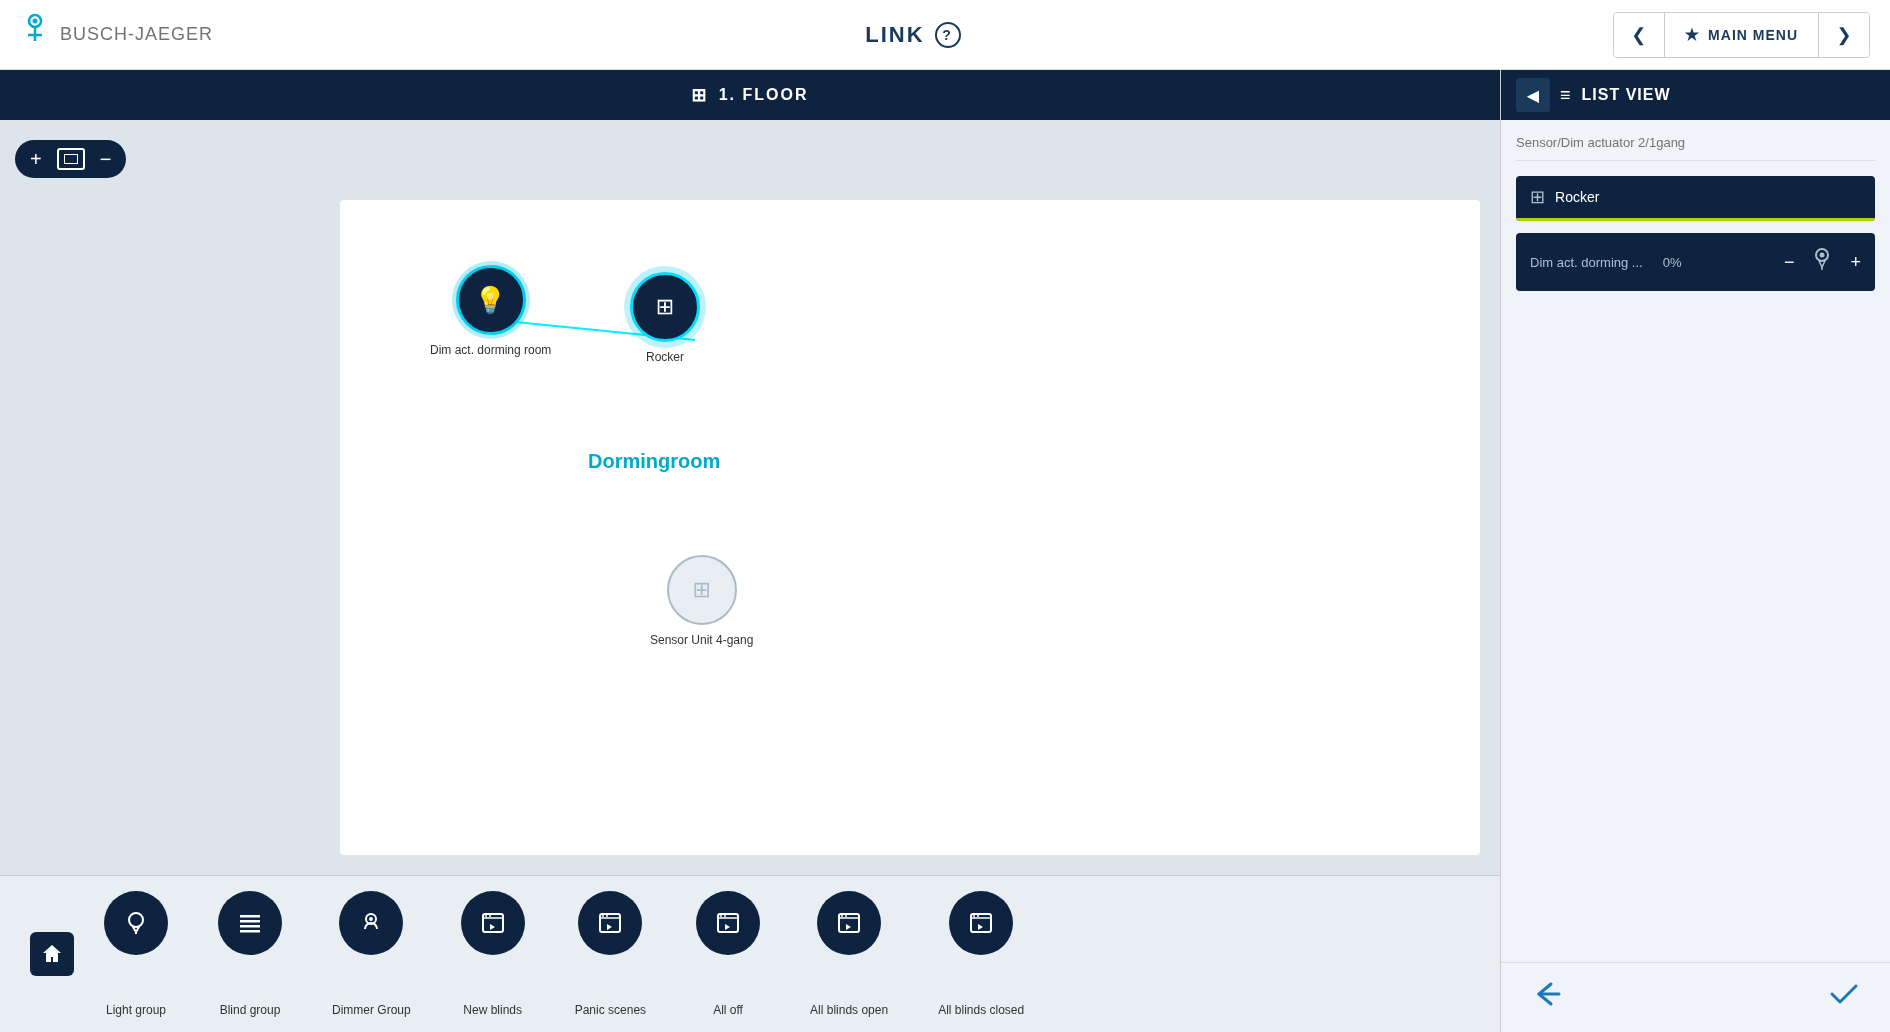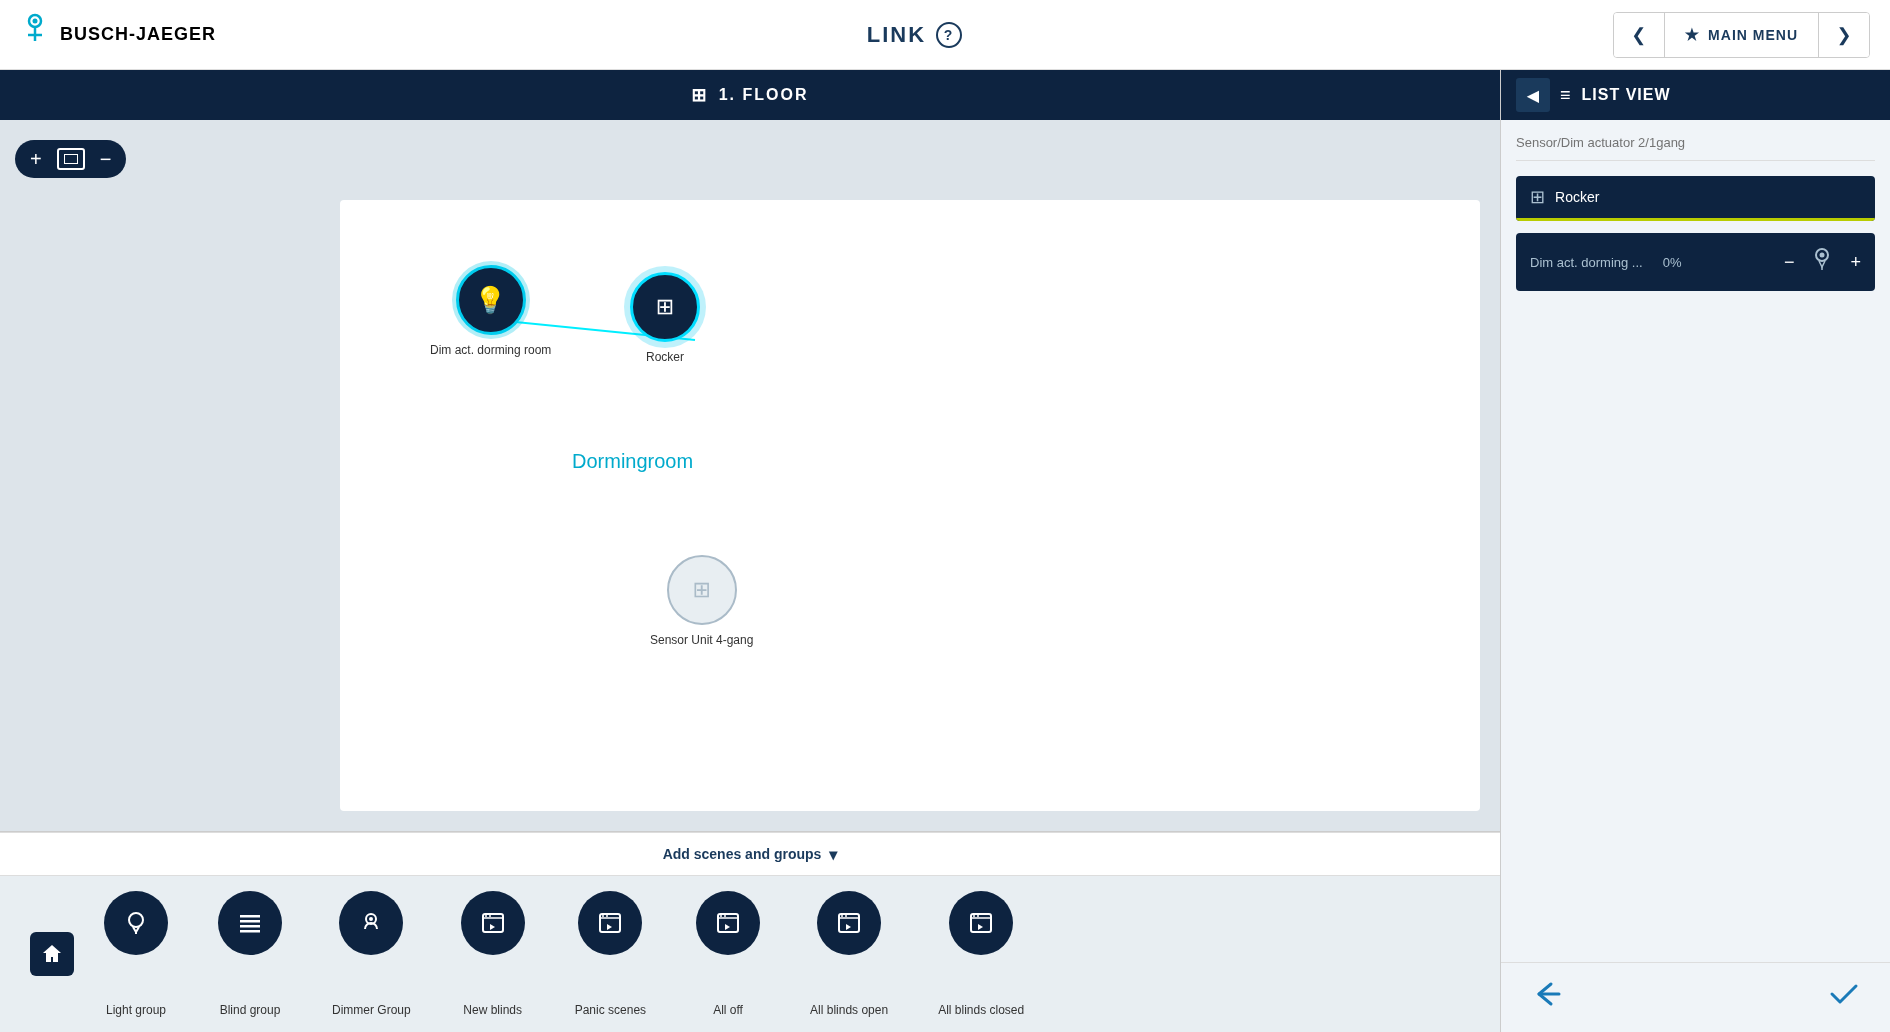--- a/index.html
+++ b/index.html
@@ -19,22 +19,22 @@
       display: flex;
       align-items: center;
       gap: 10px;
     }
     .logo-icon {
       color: #00aacc;
       font-size: 28px;
     }
     .logo-text {
       font-size: 18px;
-      font-weight: bold;
-      color: #000000;
+      font-weight: normal;
+      color: #737373;
       letter-spacing: 1px;
     }
     .header-center {
       display: flex;
       align-items: center;
       gap: 10px;
       font-size: 22px;
       font-weight: bold;
       color: #1a3a5c;
       letter-spacing: 2px;
@@ -468,36 +468,32 @@
           <span class="node-label">Dim act. dorming room</span>
         </div>
 
         <div class="node" style="left:290px; top:72px;">
           <div class="node-circle active" style="border-color:#00ddff; box-shadow: 0 0 0 6px rgba(0,200,240,0.25);">
             <span class="node-icon" style="font-size:22px;">⊞</span>
           </div>
           <span class="node-label">Rocker</span>
         </div>
 
-        <div class="room-label" style="left:232px; top:250px;">Dormingroom</div>
+        <div class="room-label" style="left:248px; top:250px;font-weight:bold;">Dormingroom</div>
 
         <div class="node" style="left:310px; top:355px;">
           <div class="node-circle inactive">
             <span class="node-icon inactive" style="font-size:22px; color:#aabbc8;">⊞</span>
           </div>
           <span class="node-label">Sensor Unit 4-gang</span>
         </div>
       </div>
     </div>
 
     <div class="bottom-bar">
-      <div class="add-scenes-bar">
-        <span>Add scenes and groups</span>
-        <span class="chevron">▾</span>
-      </div>
       <div class="bottom-icons-row">
         <div class="home-icon-btn">
           <svg width="22" height="22" viewBox="0 0 22 22" fill="none">
             <path d="M11 2L2 10h3v9h5v-5h2v5h5v-9h3L11 2z" fill="white"></path>
           </svg>
         </div>
         <div class="bottom-items">
 
           <div class="bottom-item">
             <div class="bottom-item-circle">

